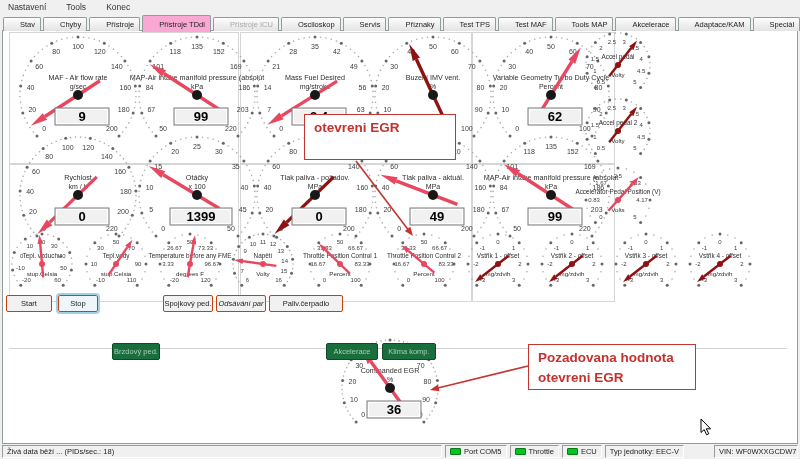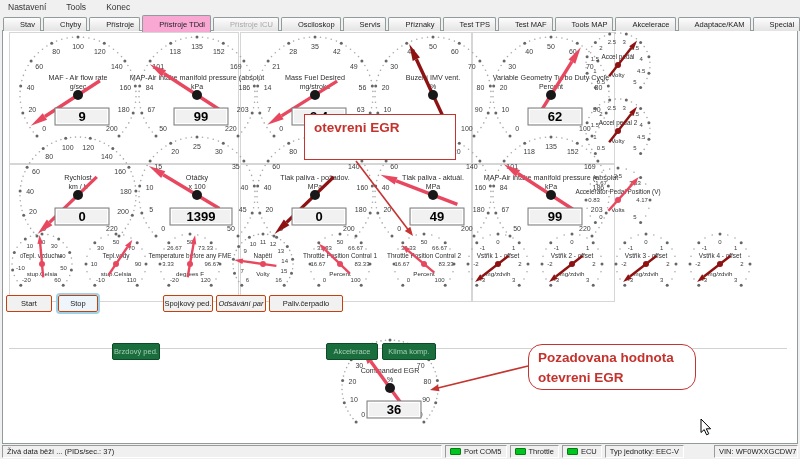--- a/index.html
+++ b/index.html
@@ -1412,27 +1412,27 @@
       <div class="btnrow-item" style="left: 163px; width: 50px; text-align: right;">Spojkový ped.</div>
       <div class="btnrow-item" style="left: 216px; width: 50px; font-style: italic;">Odsávání par</div>
       <div class="btnrow-item" style="left: 269px; width: 74px;">Paliv.čerpadlo</div>
       <div class="btnrow-item green" style="left: 326px; width: 52px;">Akcelerace</div>
       <div class="btnrow-item green" style="left: 382px; width: 54px;">Klima komp.</div>
     </div>
   <div id="annotations">
       <div class="annotation" style="left: 304px; top: 114px; width: 132px; height: 38px;">
         <div>otevreni EGR</div>
       </div>
-      <div class="annotation" style="left: 528px; top: 344px; width: 148px; height: 38px; border-radius: 14px;">
+      <div class="annotation" style="left: 528px; top: 344px; width: 148px; height: 38px;">
         <div>Pozadovana hodnota</div>
         <div>otevreni EGR</div>
       </div>
     </div>
   <div class="statusbar" id="statusbar">
-      <div class="statuscell" style="width: 430px; flex: 0 0 auto;">Živá data běží ... (PIDs/sec.: 37)</div>
+      <div class="statuscell" style="width: 430px; flex: 0 0 auto;">Živá data běží ... (PIDs/sec.: 18)</div>
       <div class="statuscell">
         <span class="led"></span>
         <span>Port COM5</span>
       </div>
       <div class="statuscell">
         <span class="led"></span>
         <span>Throttle</span>
       </div>
       <div class="statuscell">
         <span class="led"></span>

